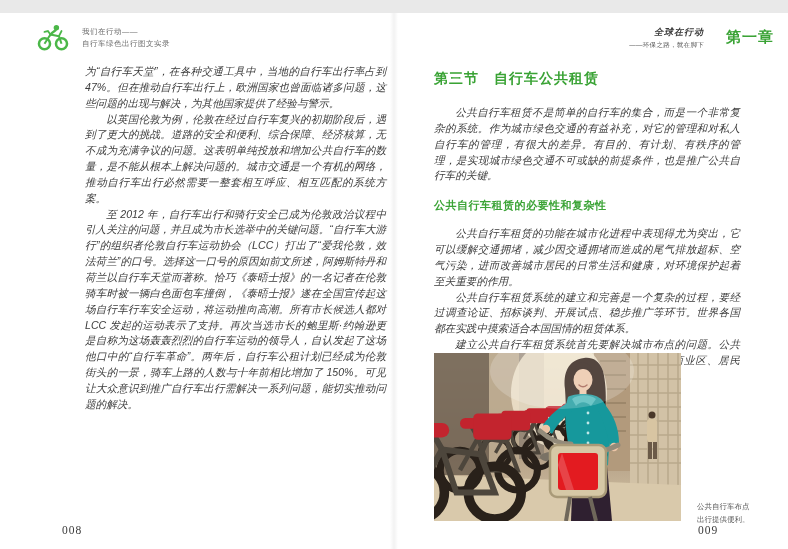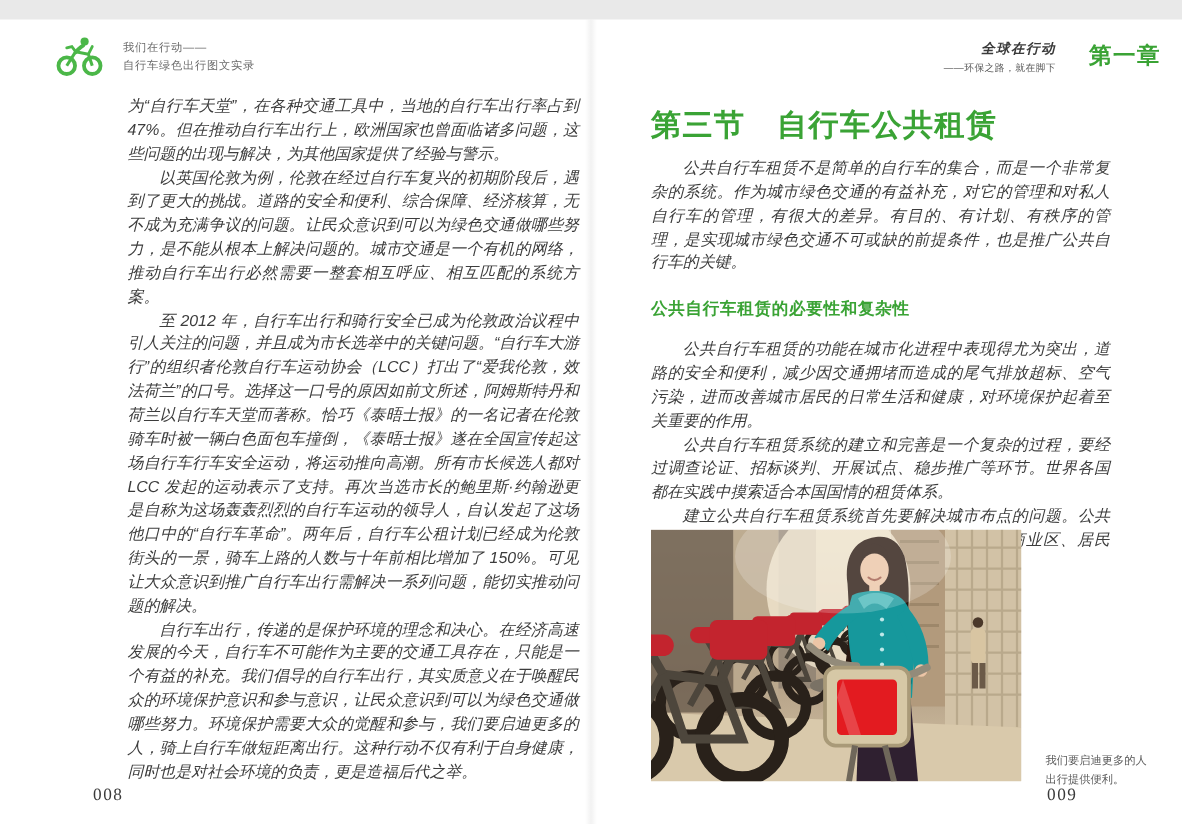--- a/index.html
+++ b/index.html
@@ -26,21 +26,21 @@
   }
   
   .body-col p{
     margin:0;text-indent:2em;font-size:10.6px;line-height:15.85px;
     text-align:justify;color:#3c3c3c;font-style:italic;
   }
   .body-col p.cont{text-indent:0;}
   .left-body{position:absolute;left:85px;top:51px;width:301px;}
   .right-body{position:absolute;left:434px;top:92px;width:306px;}
   .section-title{
-    position:absolute;left:434px;top:57px;margin:0;font-size:20px;
+    position:absolute;left:434px;top:57px;margin:0;font-size:14px;
     font-weight:bold;color:#3aa335;letter-spacing:1px;
   }
   .subheading{
     margin:14px 0 13px 0;font-size:11px;font-weight:bold;color:#3aa335;
     text-indent:0 !important;letter-spacing:0.5px;
   }
   
   .photo{
     position:absolute;left:434px;top:340px;width:247px;height:168px;overflow:hidden;
   }
@@ -73,44 +73,43 @@
       </svg>
     </div>
 
     <div class="hdr-left-text">
       <div>我们在行动——</div>
       <div>自行车绿色出行图文实录</div>
     </div>
 
     <div class="left-body body-col">
       <p class="cont">为“自行车天堂”，在各种交通工具中，当地的自行车出行率占到 47%。但在推动自行车出行上，欧洲国家也曾面临诸多问题，这些问题的出现与解决，为其他国家提供了经验与警示。</p>
-      <p>以英国伦敦为例，伦敦在经过自行车复兴的初期阶段后，遇到了更大的挑战。道路的安全和便利、综合保障、经济核算，无不成为充满争议的问题。让民众意识到可以为绿色交通做哪些努力，是不能从根本上解决问题的。城市交通是一个有机的网络，推动自行车出行必然需要一整套相互呼应、相互匹配的系统方案。</p>
+      <p>以英国伦敦为例，伦敦在经过自行车复兴的初期阶段后，遇到了更大的挑战。道路的安全和便利、综合保障、经济核算，无不成为充满争议的问题。这表明单纯投放和增加公共自行车的数量，是不能从根本上解决问题的。城市交通是一个有机的网络，推动自行车出行必然需要一整套相互呼应、相互匹配的系统方案。</p>
       <p>至 2012 年，自行车出行和骑行安全已成为伦敦政治议程中引人关注的问题，并且成为市长选举中的关键问题。“自行车大游行”的组织者伦敦自行车运动协会（LCC）打出了“爱我伦敦，效法荷兰”的口号。选择这一口号的原因如前文所述，阿姆斯特丹和荷兰以自行车天堂而著称。恰巧《泰晤士报》的一名记者在伦敦骑车时被一辆白色面包车撞倒，《泰晤士报》遂在全国宣传起这场自行车行车安全运动，将运动推向高潮。所有市长候选人都对 LCC 发起的运动表示了支持。再次当选市长的鲍里斯·约翰逊更是自称为这场轰轰烈烈的自行车运动的领导人，自认发起了这场他口中的“自行车革命”。两年后，自行车公租计划已经成为伦敦街头的一景，骑车上路的人数与十年前相比增加了 150%。可见让大众意识到推广自行车出行需解决一系列问题，能切实推动问题的解决。</p>
-      <p>自行车出行，传递的是保护环境的理念和决心。在经济高速发展的今天，自行车不可能作为主要的交通工具存在，只能是一个有益的补充。我们倡导的自行车出行，其实质意义在于唤醒民众的环境保护意识和参与意识，让民众意识到可以为绿色交通做哪些努力。环境保护需要大众的觉醒和参与，我们要启迪更多的人，骑上自行车做短距离出行。这种行动不仅有利于自身健康，同时也是对社会环境的负责，更是造福后代之举。</p>
     </div>
 
     <div class="pagenum pn-left">008</div>
   </div>
 
   <div class="gutter"></div>
 
   <div>
 
     <div class="hdr-right-block">
       <div class="hdr-title">全球在行动</div>
       <div class="hdr-sub">——环保之路，就在脚下</div>
     </div>
     <div class="chapter">第一章</div>
 
     <h2 class="section-title">第三节　自行车公共租赁</h2>
 
     <div class="right-body body-col">
       <p>公共自行车租赁不是简单的自行车的集合，而是一个非常复杂的系统。作为城市绿色交通的有益补充，对它的管理和对私人自行车的管理，有很大的差异。有目的、有计划、有秩序的管理，是实现城市绿色交通不可或缺的前提条件，也是推广公共自行车的关键。</p>
       <h3 class="subheading">公共自行车租赁的必要性和复杂性</h3>
-      <p>公共自行车租赁的功能在城市化进程中表现得尤为突出，道路的安全和便利，减少因交通拥堵而造成的尾气排放超标、空气污染，进而改善城市居民的日常生活和健康，对环境保护起着至关重要的作用。</p>
+      <p>公共自行车租赁的功能在城市化进程中表现得尤为突出，它可以缓解交通拥堵，减少因交通拥堵而造成的尾气排放超标、空气污染，进而改善城市居民的日常生活和健康，对环境保护起着至关重要的作用。</p>
       <p>公共自行车租赁系统的建立和完善是一个复杂的过程，要经过调查论证、招标谈判、开展试点、稳步推广等环节。世界各国都在实践中摸索适合本国国情的租赁体系。</p>
       <p>建立公共自行车租赁系统首先要解决城市布点的问题。公共自行车布点，应与城市公交系统配套，重点考虑商业区、居民区，以居民到达公交枢纽的最</p>
     </div>
 
     <div class="photo">
       <svg viewBox="0 0 247 168" width="247" height="168">
         <defs>
           <linearGradient id="bgGrad" x1="0" y1="0" x2="0" y2="1">
             <stop offset="0" stop-color="#d9cbb2"></stop>
             <stop offset="0.6" stop-color="#b4a086"></stop>
@@ -184,20 +183,20 @@
           <rect x="124" y="100" width="40" height="37" rx="3" fill="#e31b20"></rect>
           <path d="M128 100 L140 137 L132 137 L124 112 Z" fill="#ffffff" opacity="0.18"></path>
           <path d="M136 144 L132 168 M156 144 L162 168" stroke="#6f675a" stroke-width="4"></path>
         </g>
 
         <ellipse cx="128" cy="18" rx="72" ry="38" fill="#ffffff" opacity="0.2"></ellipse>
       </svg>
     </div>
 
     <div class="caption">
-      <div>我们要启迪更多的人</div>
+      <div>公共自行车布点</div>
       <div>出行提供便利。</div>
     </div>
 
     <div class="pagenum pn-right">009</div>
   </div>
 
 </div>
 
 </body></html>

